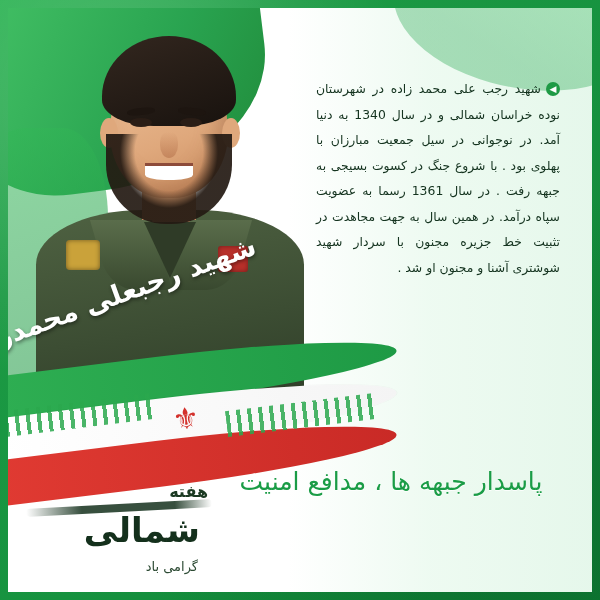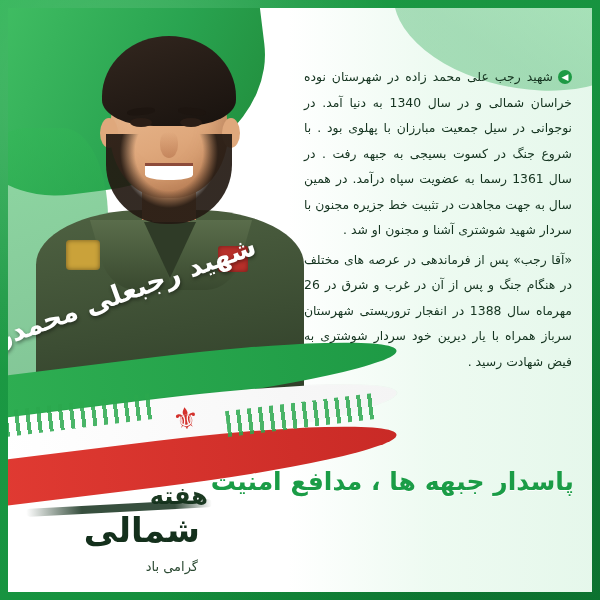--- a/index.html
+++ b/index.html
@@ -316,21 +316,21 @@
     right: 16px;
     top: 52px;
     width: 276px;
     direction: rtl;
     text-align: justify;
     color: #14331f;
     font-size: 12.4px;
     line-height: 25.5px;
     font-family: "DejaVu Sans", "Liberation Sans", sans-serif;
   }
-  .text-block p { margin: 4px; }
+  .text-block p { margin: 16px; }
   .bullet {
     display: inline-block;
     width: 14px;
     height: 14px;
     border-radius: 50%;
     background: #1e9a45;
     color: #ffffff;
     font-size: 9px;
     line-height: 14px;
     text-align: center;
@@ -339,45 +339,45 @@
     position: relative;
     top: -1px;
   }
 
   
   .headline {
     position: absolute;
     right: 18px;
     bottom: 96px;
     width: 366px;
-    text-align: right;
+    text-align: center;
     direction: rtl;
     color: #1a9c46;
     font-size: 25px;
-    font-weight: bold;
+    font-weight: normal;
     letter-spacing: 0.5px;
     text-shadow: 0 1px 0 rgba(255,255,255,0.8);
     white-space: nowrap;
   }
 
   
   .logo {
     position: absolute;
     left: 14px;
     bottom: 16px;
     width: 190px;
     height: 96px;
     direction: rtl;
     color: #17331f;
   }
   .logo-top {
     position: absolute;
     right: 4px;
     top: 2px;
-    font-size: 24px;
+    font-size: 16px;
     font-weight: bold;
     color: #1b3a22;
     letter-spacing: 1px;
     white-space: nowrap;
   }
   .logo-main {
     position: absolute;
     right: 12px;
     top: 30px;
     font-size: 34px;
@@ -449,21 +449,20 @@
       <div class="flag-band flag-green"></div>
       <div class="flag-band flag-white"></div>
       <div class="flag-band flag-red"></div>
       <div class="flag-script"></div>
       <div class="flag-script2"></div>
       <div class="flag-emblem">⚜</div>
     </div>
 
     <div class="text-block">
       <p><span class="bullet">◀</span><span>شهید رجب علی محمد زاده در شهرستان نوده خراسان شمالی و در سال 1340 به دنیا آمد. در نوجوانی در سیل جمعیت مبارزان با پهلوی بود . با شروع جنگ  در کسوت بسیجی به جبهه رفت .  در سال 1361 رسما به عضویت سپاه درآمد. در همین سال به جهت مجاهدت در تثبیت خط جزیره مجنون با سردار شهید شوشتری آشنا و مجنون او شد .</span></p>
-      <p>«آقا رجب» پس از فرماندهی در عرصه های مختلف در هنگام جنگ و پس از آن در غرب و شرق در 26 مهرماه سال 1388 در انفجار تروریستی شهرستان سرباز همراه با یار دیرین خود سردار شوشتری به فیض شهادت رسید .</p>
     </div>
 
     <div class="headline">پاسدار جبهه ها ، مدافع امنیت</div>
 
     <div class="logo">
       <div class="logo-top">هفته</div>
       <div class="logo-swoosh"></div>
       <div class="logo-main">شمالی</div>
       <div class="logo-sub">گرامی باد</div>
     </div>

